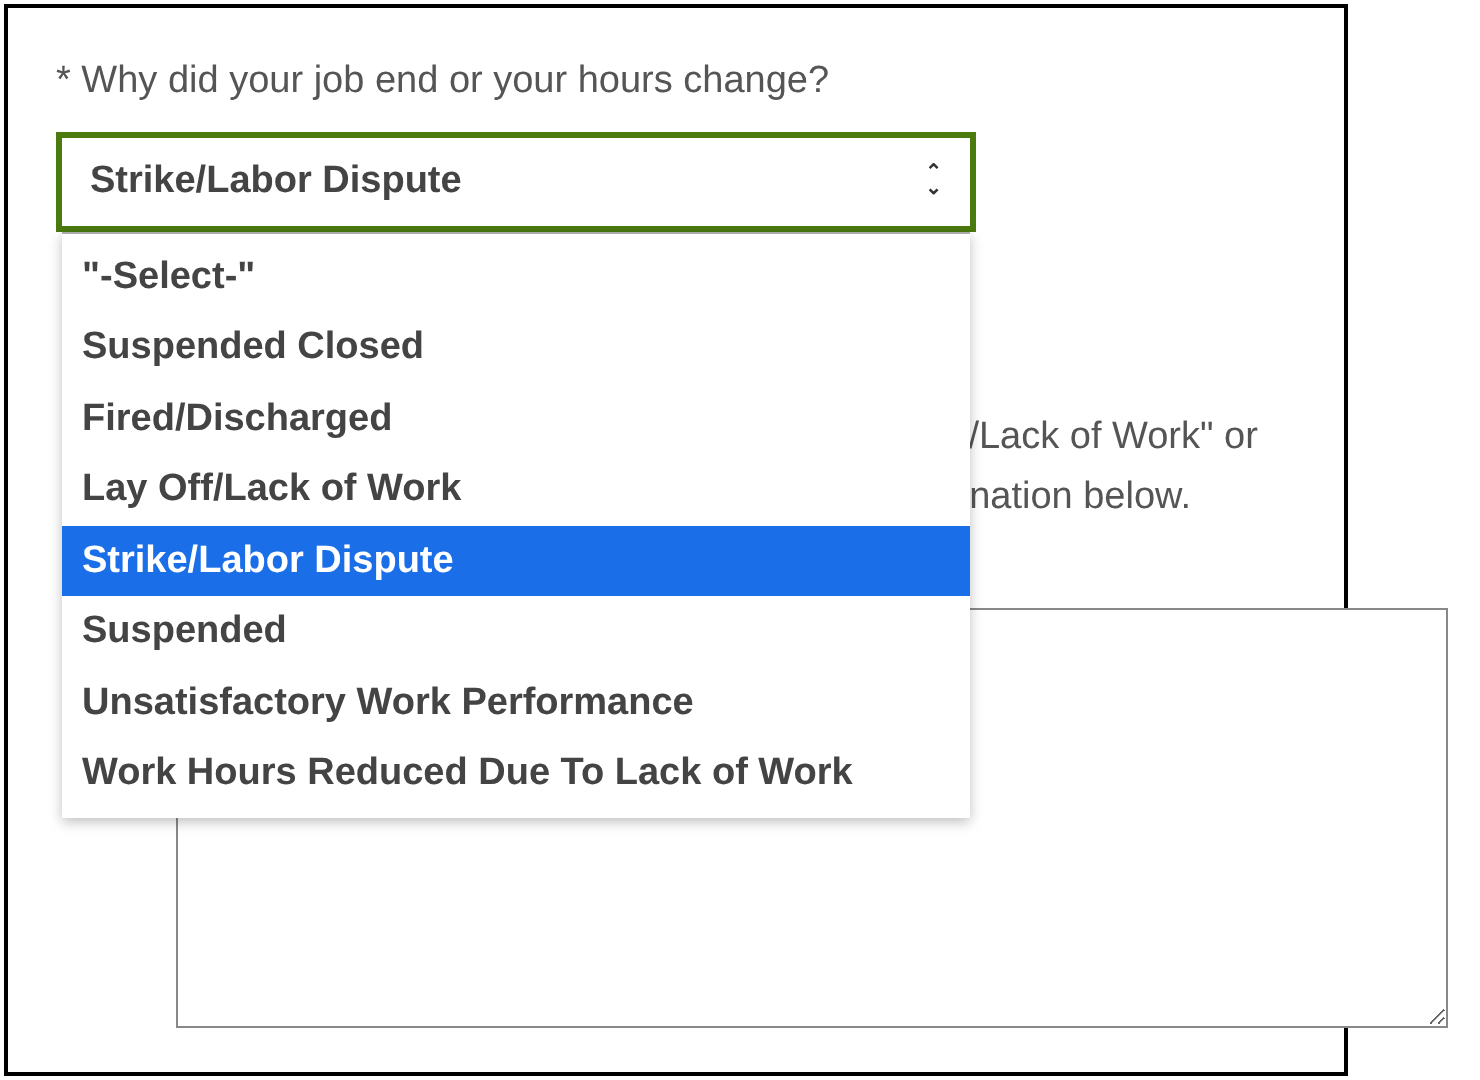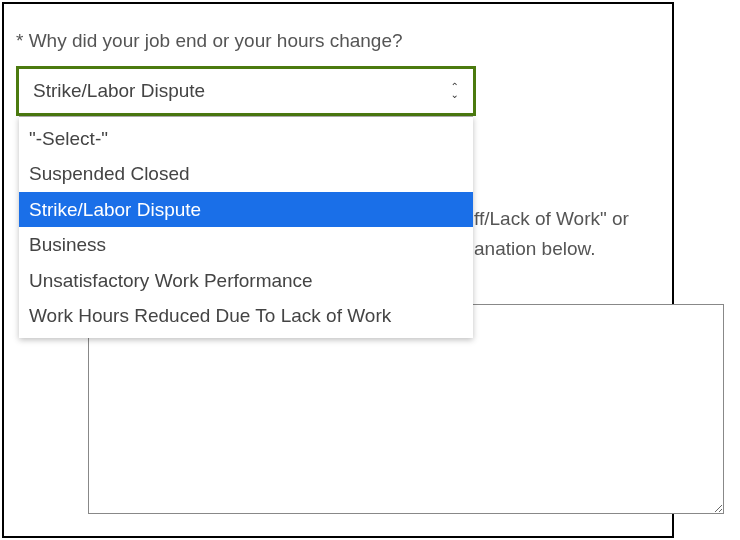--- a/index.html
+++ b/index.html
@@ -14,31 +14,32 @@
       width: 740px;
       height: 540px;
       background: #fff;
       position: relative;
     }
     .outer-frame {
       border: 2px solid #000;
       width: 672px;
       height: 536px;
       margin: 2px;
-      padding: 26px 12px;
+      padding: 26px 24px;
       position: relative;
     }
     .question-label {
       font-size: 19px;
       color: #555;
       margin-bottom: 14px;
     }
     .select-wrapper {
       position: relative;
       width: 460px;
+      font-weight: bold;
     }
     .select-box {
       border: 3px solid #4b7a0f;
       background: #fff;
       height: 50px;
       display: flex;
       align-items: center;
       justify-content: space-between;
       padding: 0 14px;
       cursor: pointer;
@@ -121,22 +122,24 @@
     <div class="select-box">
       <span class="select-value">Strike/Labor Dispute</span>
       <span class="select-arrows">
         <span class="arrow-up">⌃</span>
         <span class="arrow-down">⌄</span>
       </span>
     </div>
     <div class="dropdown-list" id="dropdown-list">
         <div class="dropdown-option">"-Select-"</div>
         <div class="dropdown-option">Suspended Closed</div>
+        <div class="dropdown-option">Fired/Discharged</div>
+        <div class="dropdown-option">Lay Off/Lack of Work</div>
         <div class="dropdown-option selected">Strike/Labor Dispute</div>
-        <div class="dropdown-option">Business</div>
+        <div class="dropdown-option">Suspended</div>
         <div class="dropdown-option">Unsatisfactory Work Performance</div>
         <div class="dropdown-option">Work Hours Reduced Due To Lack of Work</div>
       </div>
   </div>
 
   <div class="hint-text">
     <div class="hint-line1">ff/Lack of Work" or</div>
     <div class="hint-line2">anation below.</div>
   </div>
 

